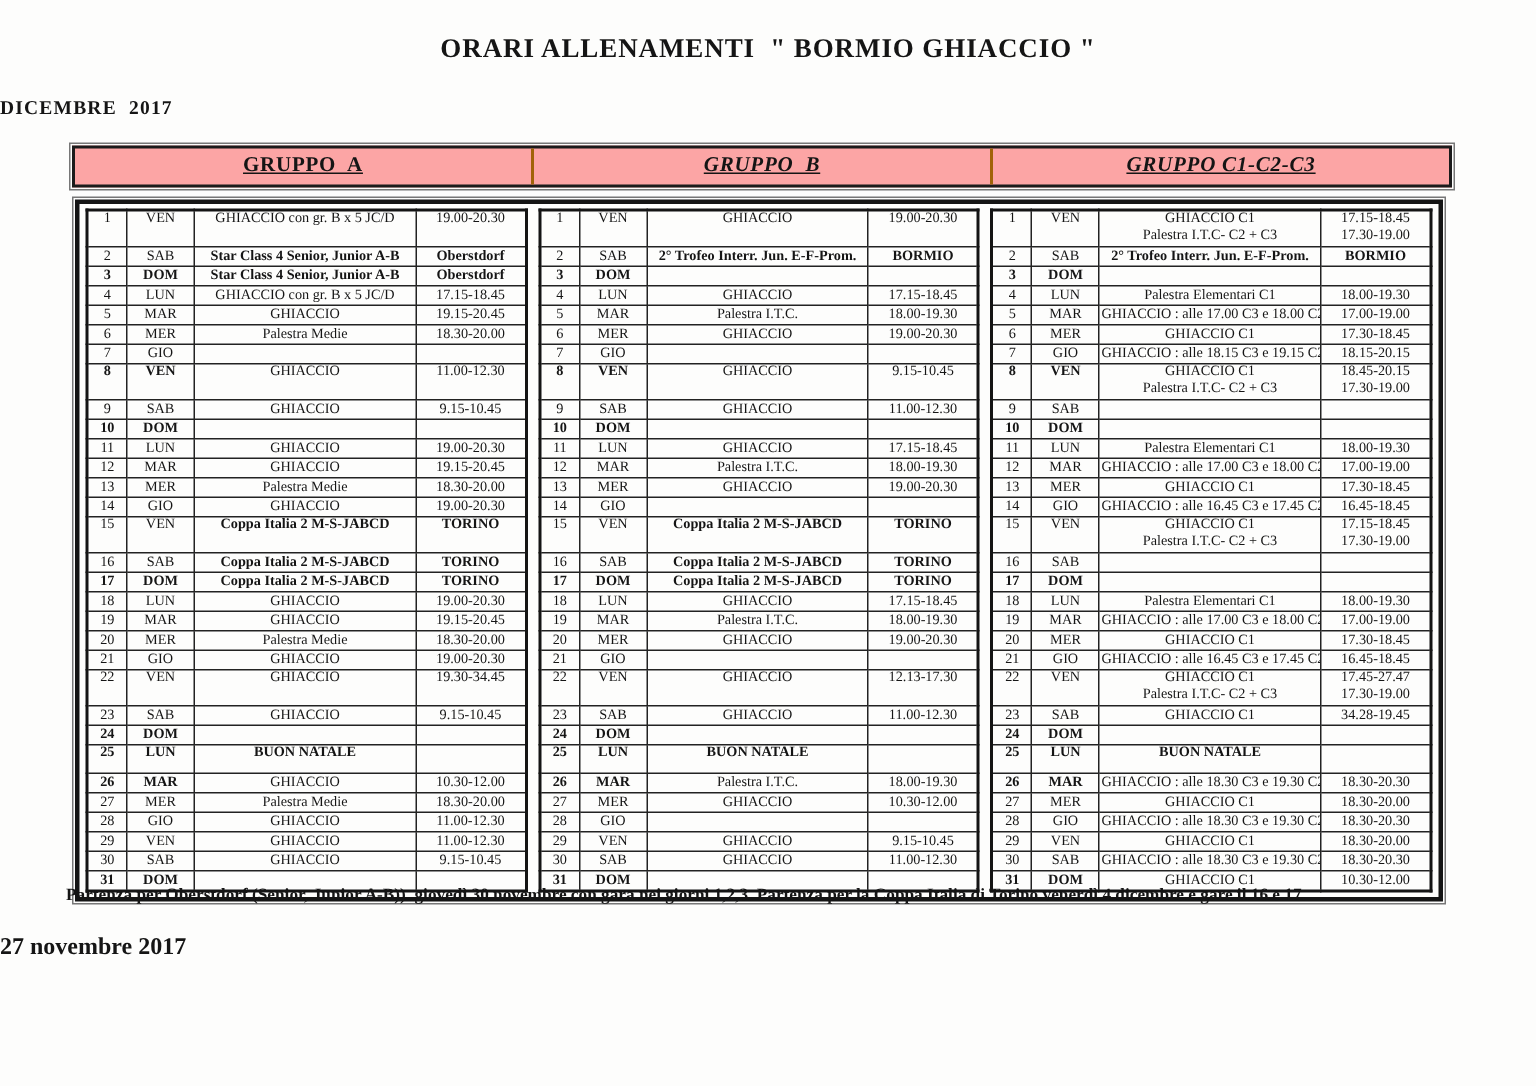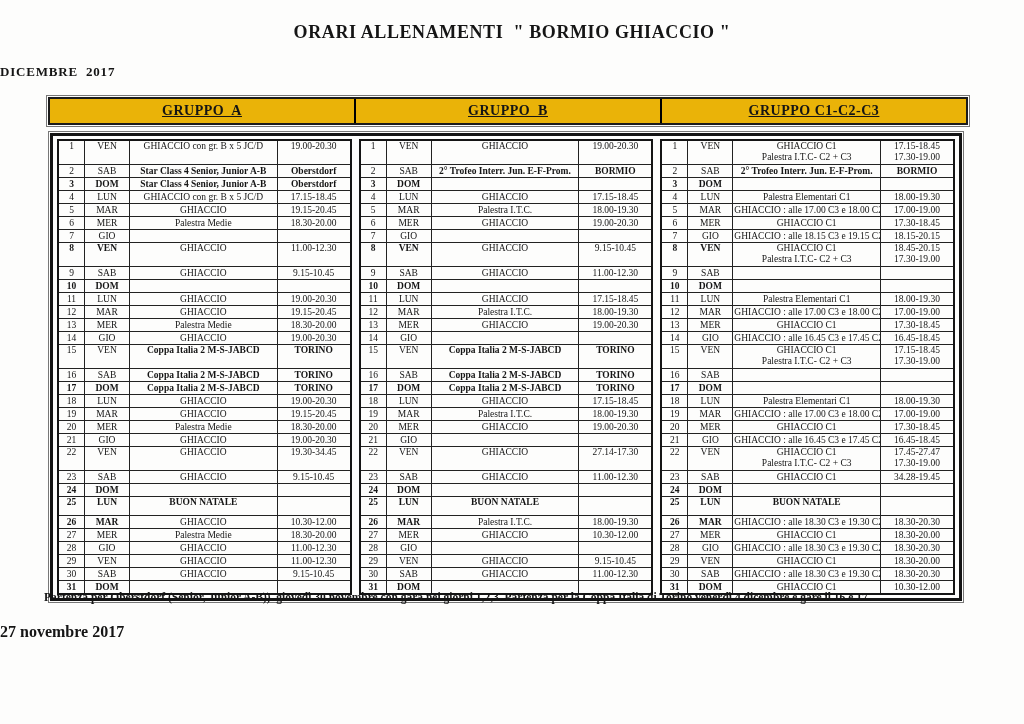--- a/index.html
+++ b/index.html
@@ -10,28 +10,28 @@
   .title{
     position:absolute;top:22px;left:0;width:100%;text-align:center;
     font-size:18px;font-weight:bold;letter-spacing:.6px;white-space:pre;
   }
   .subtitle{
     position:absolute;top:64px;left:0;width:100%;text-align:left;
     font-size:13px;font-weight:bold;letter-spacing:.8px;white-space:pre;
   }
   .band{
     position:absolute;left:48px;top:97px;width:916px;height:24px;
-    display:flex;background:#eab308;border:2px solid #1b1b1b;
+    display:flex;background:#fca5a5;border:2px solid #1b1b1b;
     outline:1px solid #777;outline-offset:1px;
   }
   .band-cell{
     flex:1;text-align:center;font-weight:bold;text-decoration:underline;
     font-size:14px;line-height:24px;letter-spacing:.5px;white-space:pre;
   }
-  .band-cell + .band-cell{border-left:2px solid #000000;}
+  .band-cell + .band-cell{border-left:2px solid #a16207;font-style:italic;}
   .frame{
     position:absolute;left:48px;top:131px;width:916px;
     border:1px solid #777;padding:1px;box-sizing:border-box;
   }
   .frame-inner{
     border:3px solid #141414;padding:3px 4px;display:flex;gap:7px;
   }
   table.sched{
     flex:1;border-collapse:collapse;border:2px solid #141414;
     table-layout:fixed;width:100%;
@@ -770,21 +770,21 @@
             <td class="num">
               <div>22</div>
             </td>
             <td class="day">
               <div>VEN</div>
             </td>
             <td class="act">
               <div>GHIACCIO</div>
             </td>
             <td class="time">
-              <div>27.14-17.30</div>
+              <div>12.13-17.30</div>
             </td>
           </tr>
           <tr>
             <td class="num">
               <div>23</div>
             </td>
             <td class="day">
               <div>SAB</div>
             </td>
             <td class="act">

